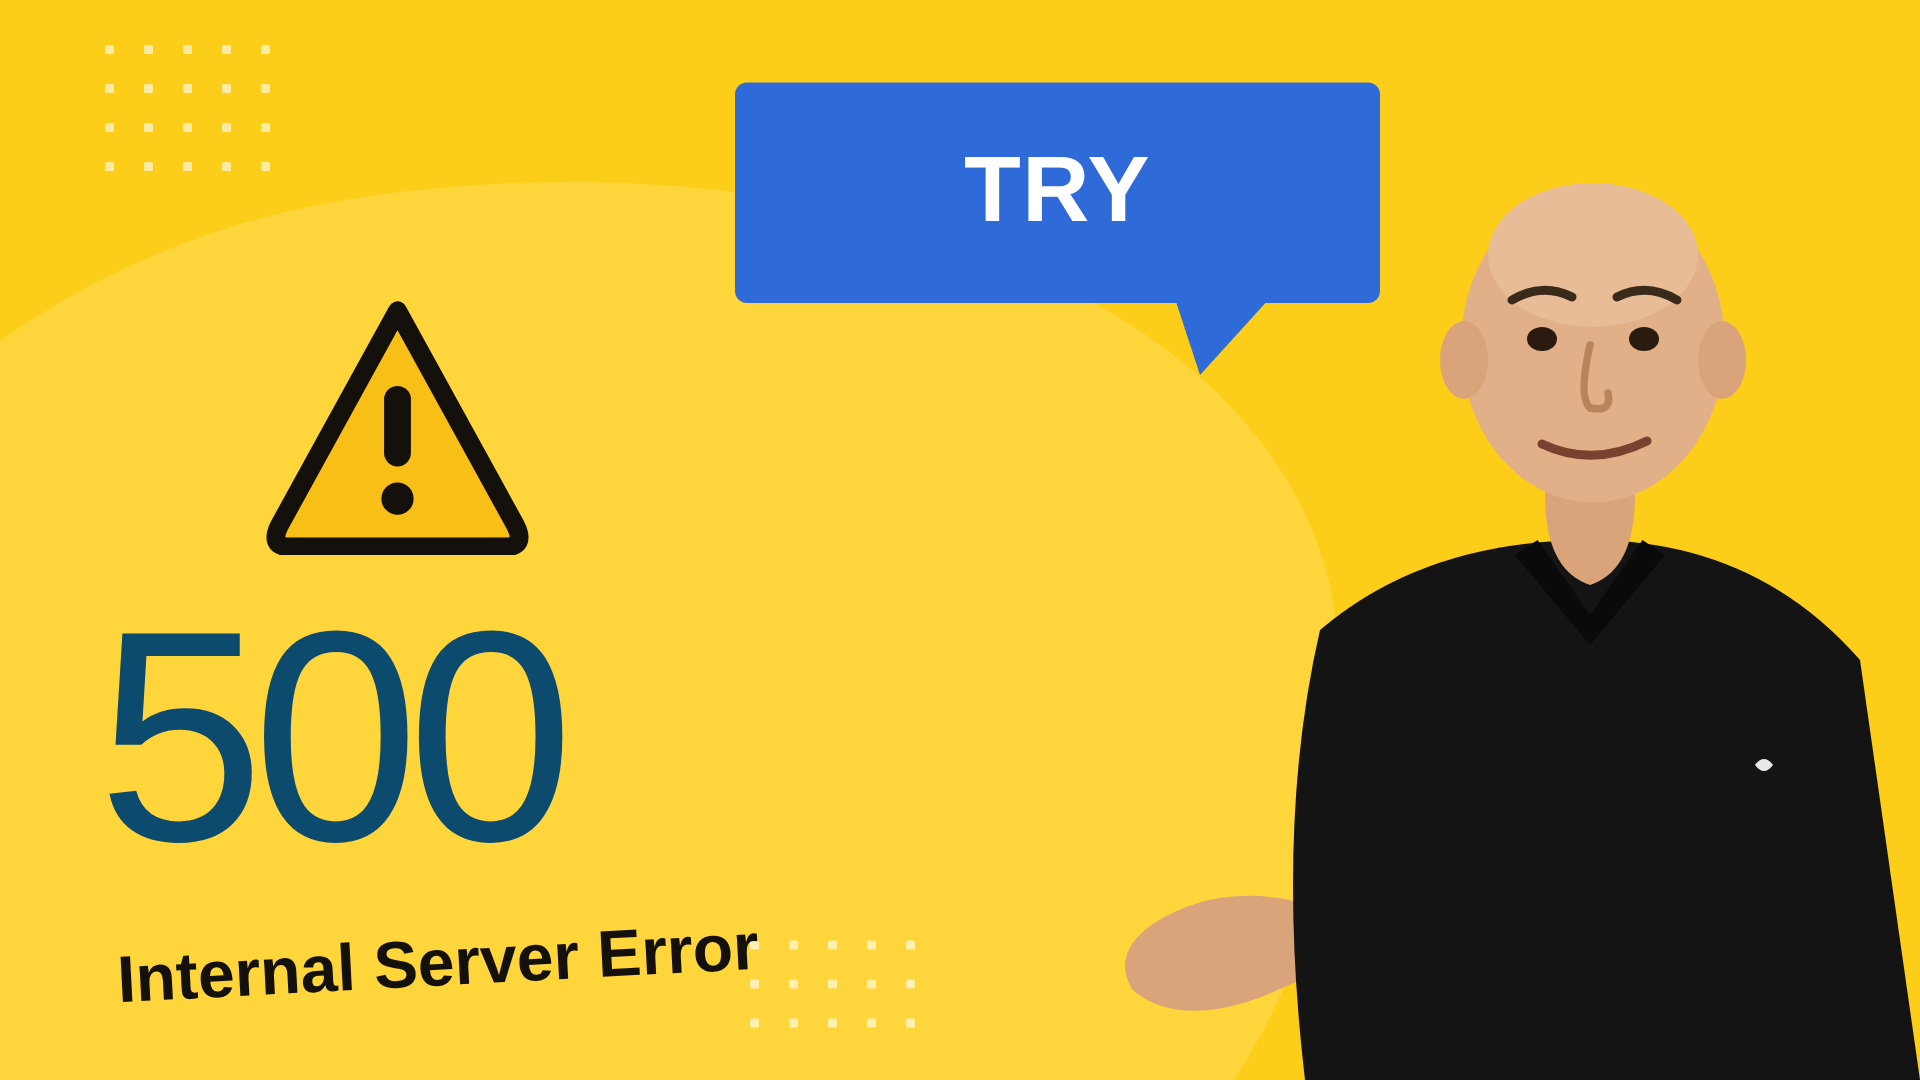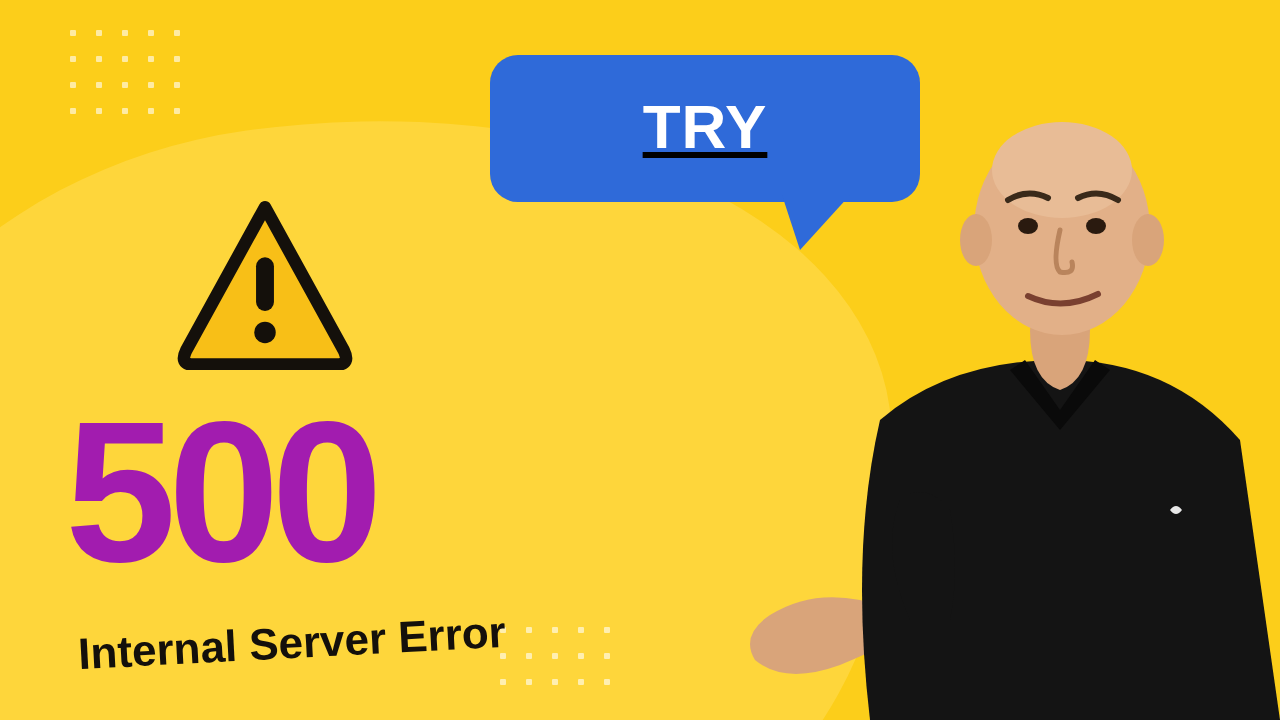--- a/index.html
+++ b/index.html
@@ -45,22 +45,22 @@
     height: 170px;
   }
   .warning svg { width: 100%; height: 100%; }
 
   
   .code {
     position: absolute;
     left: 65px;
     top: 392px;
     font-size: 200px;
-    font-weight: 700;
-    color: #a21caf;
+    font-weight: 400;
+    color: #0c4a6e;
     letter-spacing: -8px;
     line-height: 1;
   }
 
   
   .subtitle {
     position: absolute;
     left: 78px;
     top: 618px;
     font-size: 44px;
@@ -69,24 +69,23 @@
     transform: rotate(-3deg);
   }
 
   
   .bubble {
     position: absolute;
     left: 490px;
     top: 55px;
     width: 430px;
     background: #2F6AD9;
-    border-radius: 28px;
+    border-radius: 8px;
     padding: 36px 30px 40px;
     text-align: center;
-    text-decoration: underline;
   }
   .bubble-text {
     color: #fff;
     font-weight: 800;
     font-size: 62px;
     line-height: 1.15;
     letter-spacing: 1px;
   }
   .bubble-tail {
     position: absolute;

